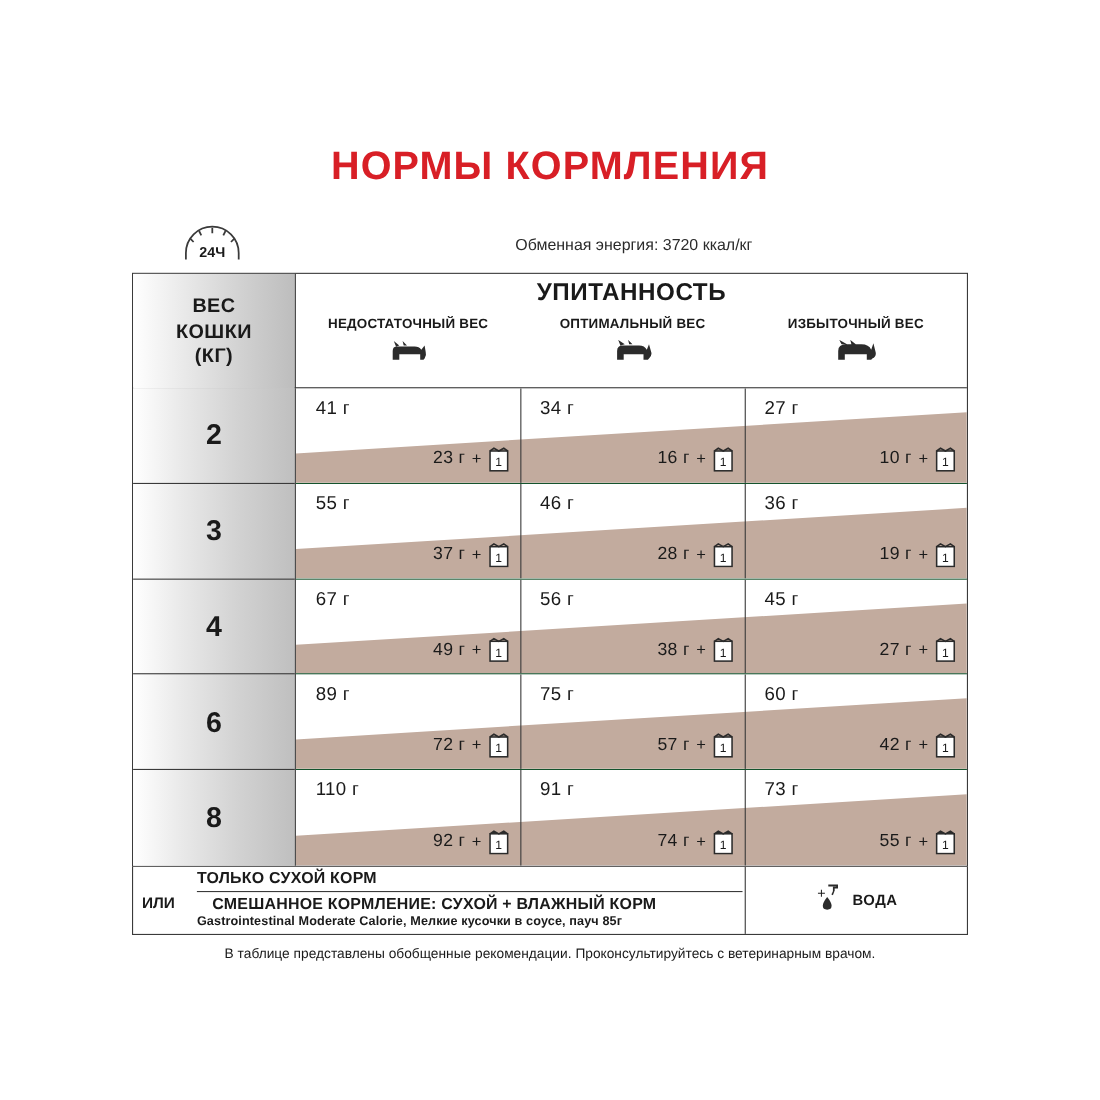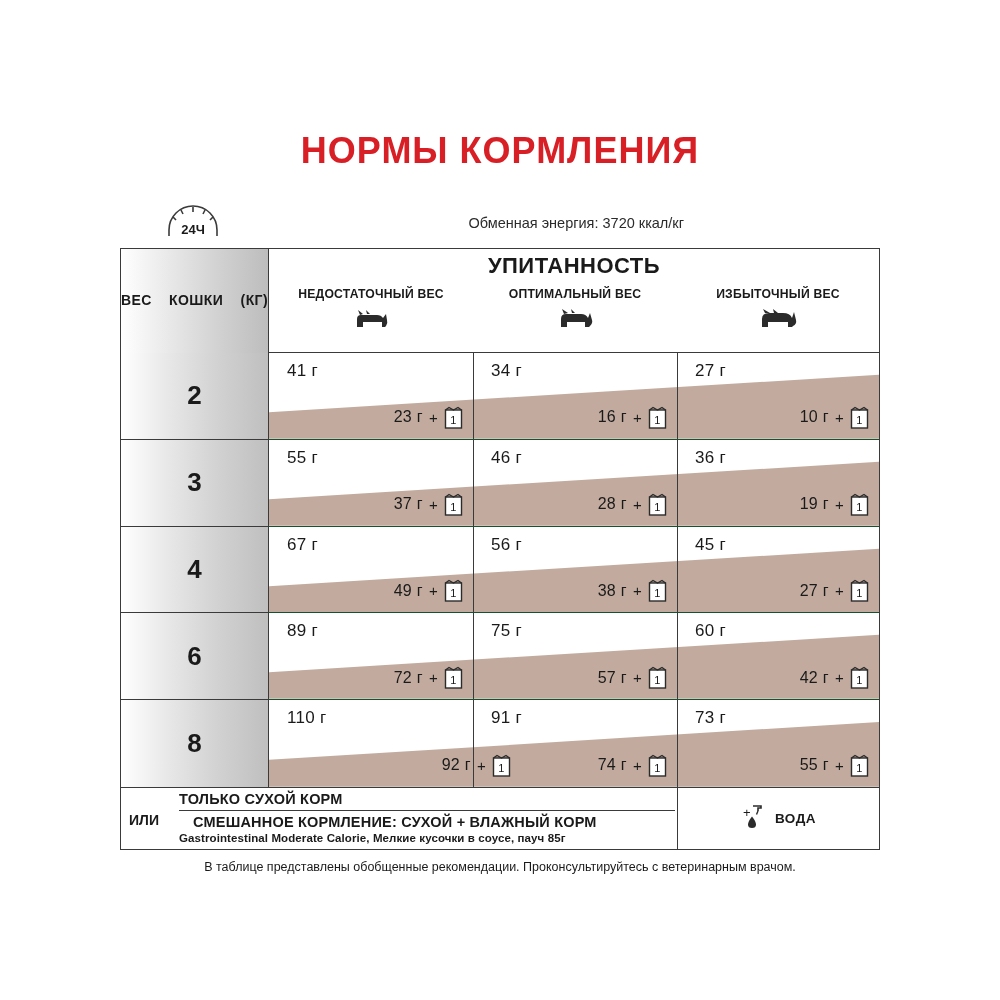--- a/index.html
+++ b/index.html
@@ -43,22 +43,22 @@
   .hdr{
     position:absolute;left:0;top:0;width:100%;height:104px;
     box-sizing:border-box;
     border-bottom:1px solid #3a3a3a;
   }
   .hdr-left{
     position:absolute;left:0;top:0;width:148px;height:104px;
     background:linear-gradient(to right,#ffffff 0%,#e7e7e7 35%,#cfcfcf 70%,#bdbdbd 100%);
     box-sizing:border-box;
     border-right:1px solid #3a3a3a;
-    display:flex;flex-direction:row;align-items:center;justify-content:space-between;
-    font-weight:bold;font-size:14px;line-height:1.25;color:#1a1a1a;text-align:center;
+    display:flex;flex-direction:column;align-items:center;justify-content:center;
+    font-weight:bold;font-size:18px;line-height:1.25;color:#1a1a1a;text-align:center;
     letter-spacing:.4px;
   }
   .hdr-right{
     position:absolute;left:148px;top:0;right:0;height:104px;
   }
   .hdr-title{
     position:absolute;left:0;top:4px;width:100%;
     text-align:center;font-weight:bold;font-size:22px;letter-spacing:.5px;
   }
   .cond{
@@ -476,21 +476,21 @@
           </div>
         </div>
 
         <div class="drow">
           <div class="band">
             <svg viewBox="0 0 612 87" preserveAspectRatio="none">
               <polygon points="0,60 612,22 612,87 0,87" fill="#c2ab9e"></polygon>
             </svg>
           </div>
           <div class="cellrow">
-            <div class="cell" style="left:0;width:204px;padding-left:48px;">
+            <div class="cell" style="left:0;width:204px;">
               <div class="dry">110 г</div>
               <div class="mix">
                 <span>92 г</span>
                 <span class="plus">+</span>
                 <span class="pouch">
                   <svg width="19" height="23" viewBox="0 0 19 23">
                     <rect x="1.5" y="4" width="16" height="18" fill="#ffffff" stroke="#2b2b2b" stroke-width="1.4"></rect>
                     <path d="M1.5 4 L5 1.5 L9.5 4 L14 1.5 L17.5 4" fill="none" stroke="#2b2b2b" stroke-width="1.4"></path>
                     <text x="9.5" y="18" text-anchor="middle" font-size="11" font-family="Liberation Sans, sans-serif" fill="#1a1a1a">1</text>
                   </svg>

